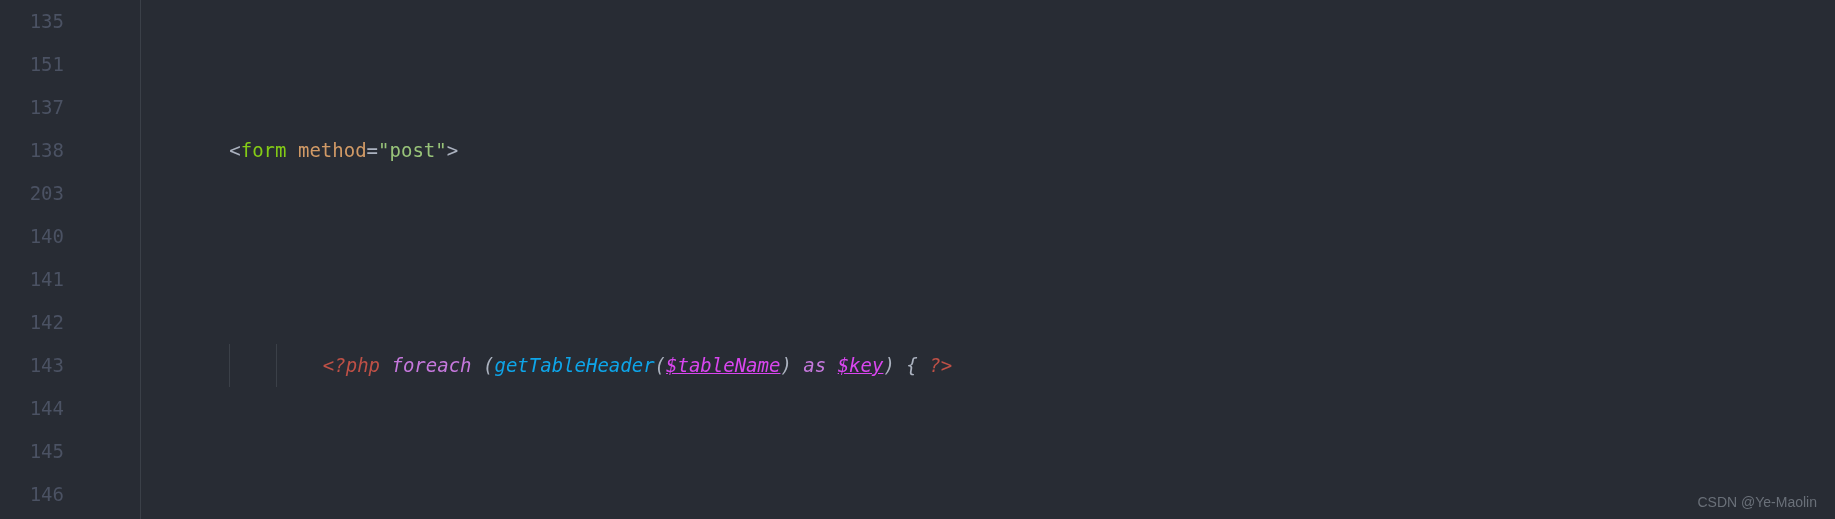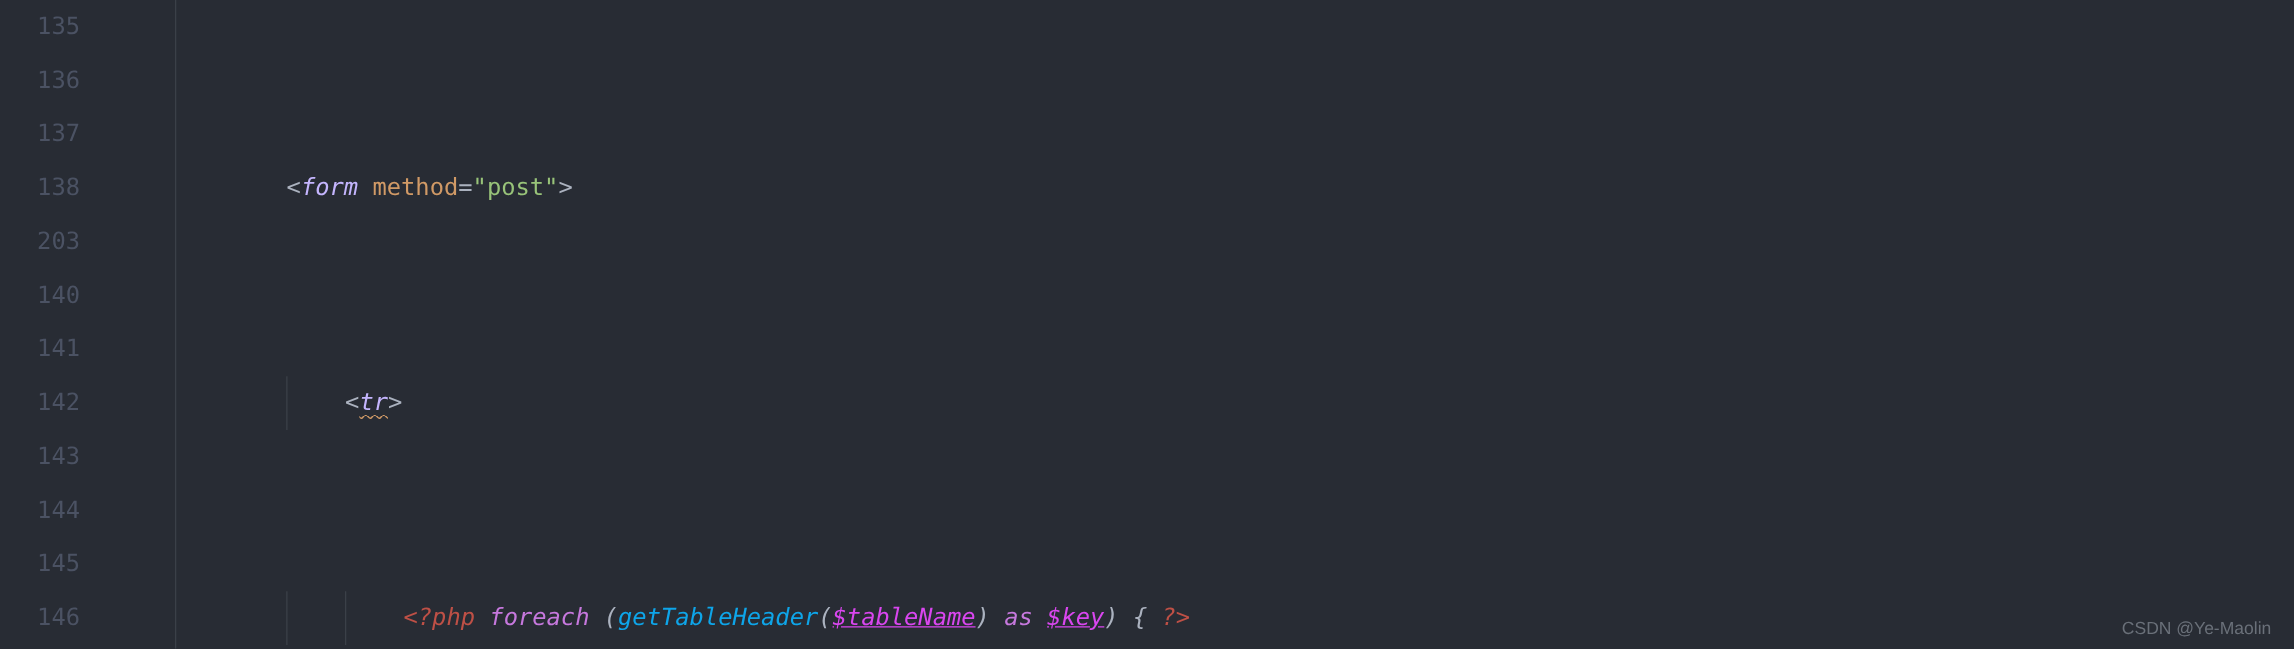--- a/index.html
+++ b/index.html
@@ -39,21 +39,21 @@
   }
   .code {
     position: relative;
     white-space: pre;
     color: #abb2bf;
   }
   .code-line {
     height: 43px;
     position: relative;
   }
-  .tag    { color: #c4b5fd; font-style: italic; }
+  .tag    { color: #84cc16; }
   .attr   { color: #d19a66; }
   .string { color: #98c379; }
   .punct  { color: #abb2bf; }
   .phpdel { color: #be5046; font-style: italic; }
   .phpkw  { color: #c678dd; font-style: italic; margin-top: 48px; }
   .func   { color: #0ea5e9; font-style: italic; }
   .var    { color: #d946ef; text-decoration: underline; }
   .phptxt { color: #abb2bf; font-style: italic; }
   .squiggle {
     text-decoration: underline wavy #d19a66;
@@ -77,42 +77,41 @@
     line-height: 1;
     margin-top: 48px;
   }
 </style>
 </head>
 <body>
 
 <div class="editor">
   <div class="gutter">
     <div>135</div>
-    <div>136</div>
+    <div>151</div>
     <div>137</div>
     <div>138</div>
     <div>203</div>
     <div>140</div>
     <div>141</div>
     <div>142</div>
     <div>143</div>
     <div>144</div>
     <div>145</div>
     <div>146</div>
   </div>
 
   <div class="rulers">
     <div class="ruler" style="left:48px"></div>
   </div>
 
   <div class="code">
     
     <div class="code-line">            <span class="punct">&lt;</span><span class="tag">form</span> <span class="attr">method</span><span class="punct">=</span><span class="string">"<span>post</span>"</span><span class="punct">&gt;</span></div>
     
-    <div class="code-line">            <span class="indent-guide">    </span><span class="punct">&lt;</span><span class="tag squiggle">tr</span><span class="punct">&gt;</span></div>
     
     <div class="code-line">            <span class="indent-guide">    </span><span class="indent-guide">    </span><span class="phpdel">&lt;?php</span><span class="phptxt"> </span><span class="phpkw">foreach</span><span class="phptxt"> (</span><span class="func">getTableHeader</span><span class="phptxt">(</span><span class="var" style="font-style:italic">$tableName</span><span class="phptxt">) </span><span class="phpkw">as</span><span class="phptxt"> </span><span class="var" style="font-style:italic">$key</span><span class="phptxt">) </span><span class="phptxt">{</span><span class="phptxt"> </span><span class="phpdel">?&gt;</span></div>
     
     
     
     
     
     
     
     

